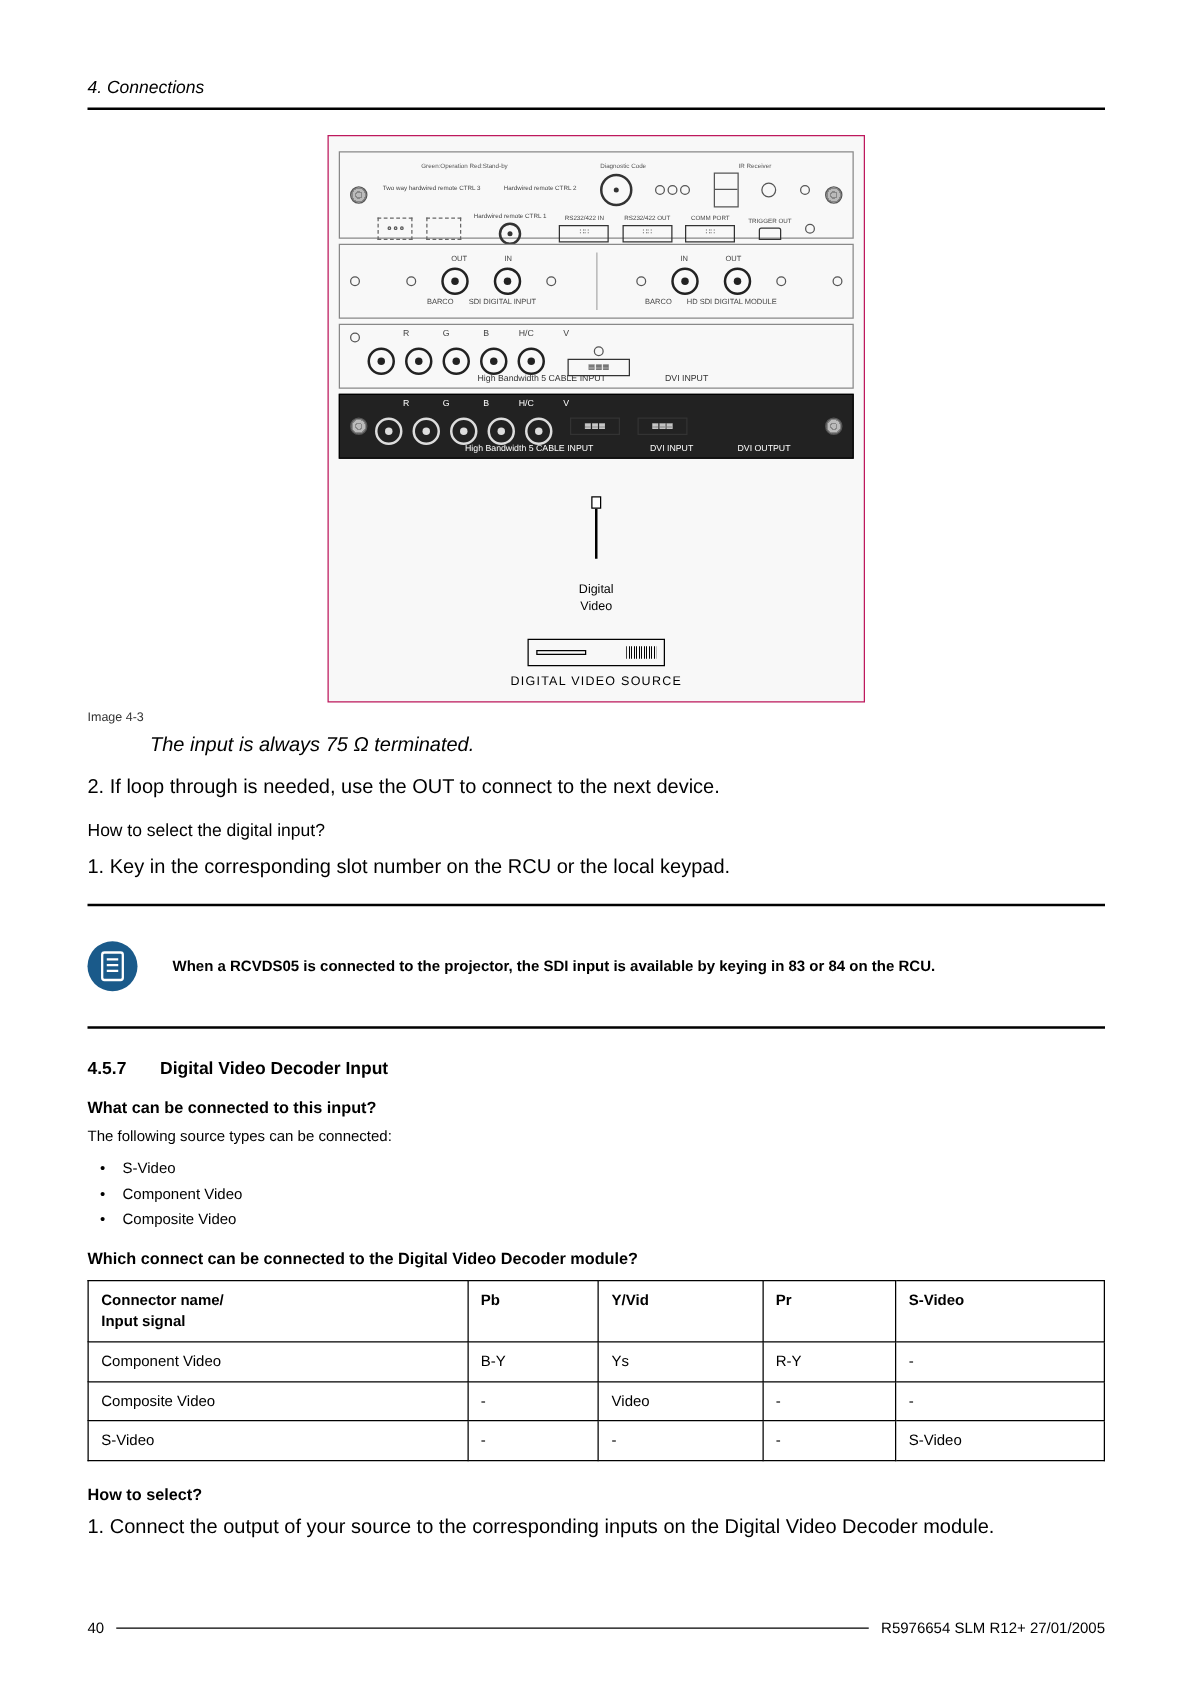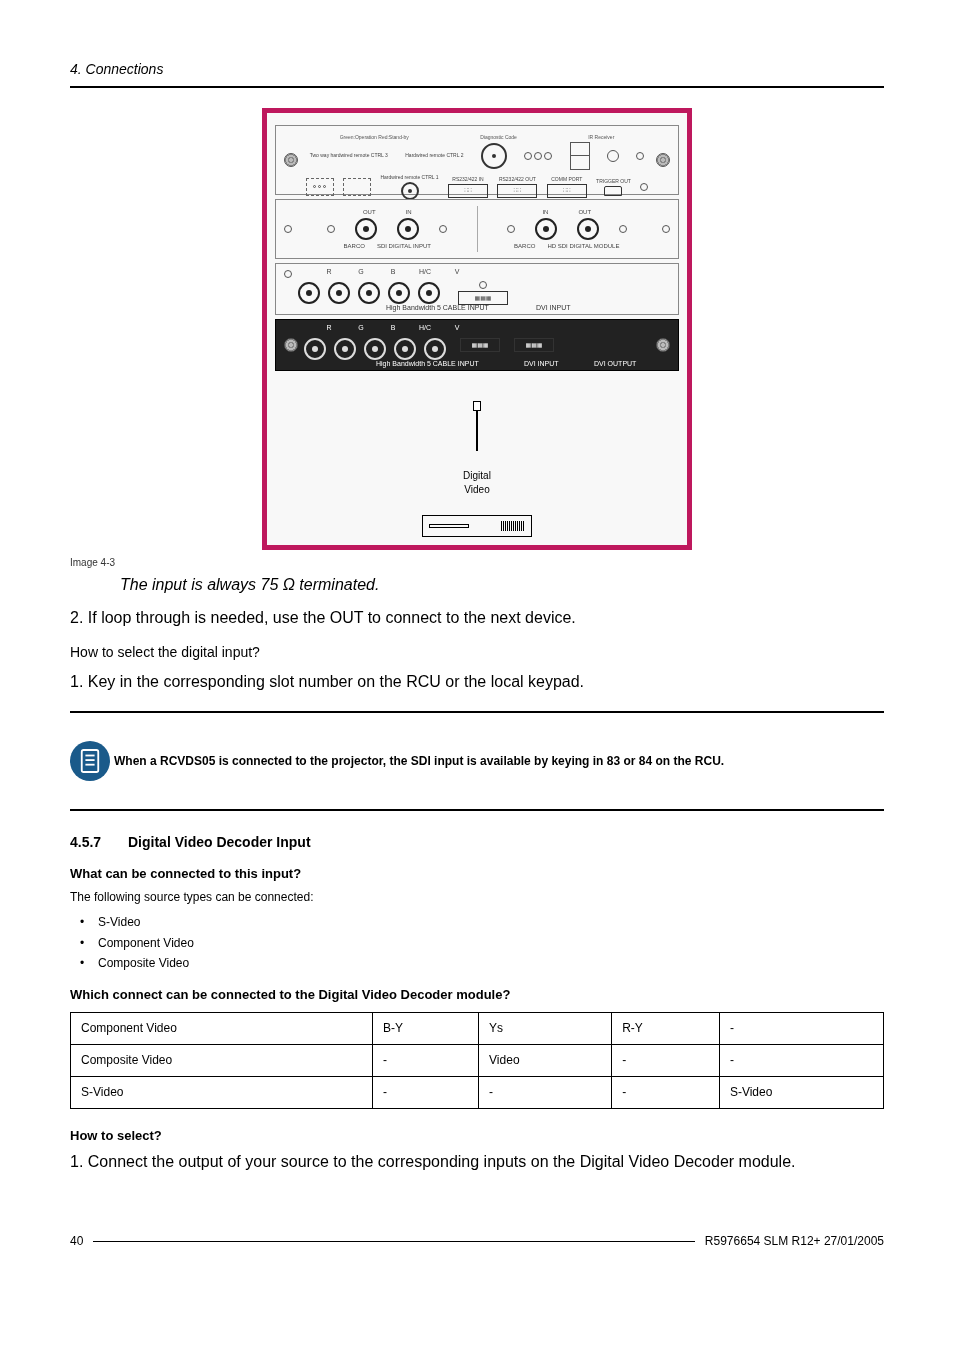--- a/index.html
+++ b/index.html
@@ -1,19 +1,19 @@
 <!DOCTYPE html>
 <html><head>
 <meta charset="utf-8">
 <style>
   * { box-sizing: border-box; margin: 0; padding: 0; }
   body { font-family: Arial, Helvetica, sans-serif; background: #fff; color: #000; width: 954px; margin: 0 auto; padding: 60px 70px 40px 70px; font-size: 12px; line-height: 1.4; }
   .header-section { font-style: italic; font-size: 14px; padding-bottom: 6px; border-bottom: 2px solid #000; margin-bottom: 20px; }
   .diagram-wrap { text-align: center; margin: 0 auto 6px auto; }
-  .diagram { display: inline-block; border: 5px solid #be185d; background: #f8f8f8; padding: 8px; width: 430px; }
+  .diagram { display: inline-block; border: 1px solid #be185d; background: #f8f8f8; padding: 8px; width: 430px; }
   .rack-row { border: 1px solid #888; margin: 4px 0; padding: 6px 8px; position: relative; min-height: 40px; display: flex; align-items: center; gap: 6px; font-size: 6px; color: #444; }
   .screw { width: 14px; height: 14px; border: 1px solid #555; border-radius: 50%; background: repeating-radial-gradient(circle, #bbb, #bbb 2px, #888 2px, #888 3px); flex-shrink: 0; }
   .hole { width: 8px; height: 8px; border: 1px solid #555; border-radius: 50%; }
   .knob { width: 18px; height: 18px; border: 2px solid #333; border-radius: 50%; display: flex; align-items: center; justify-content: center; }
   .knob .dot { width: 4px; height: 4px; background: #333; border-radius: 50%; }
   .bnc { width: 22px; height: 22px; border: 2px solid #222; border-radius: 50%; position: relative; display: flex; align-items: center; justify-content: center; }
   .bnc::after { content: ""; width: 6px; height: 6px; background: #222; border-radius: 50%; }
   .port-box { border: 1px solid #333; padding: 2px 4px; font-size: 6px; min-width: 40px; height: 14px; display: flex; align-items: center; justify-content: center; }
   .row-label { position: absolute; bottom: 2px; left: 50%; transform: translateX(-50%); font-size: 7px; color: #333; white-space: nowrap; }
   .top-labels { position: absolute; top: 2px; left: 0; right: 0; display: flex; justify-content: space-around; font-size: 5px; color: #555; }
@@ -27,21 +27,21 @@
   .dvd-label-mid { font-size: 10px; margin: 18px 0; }
   .dvd-box { width: 110px; height: 22px; border: 1px solid #000; margin: 0 auto; display: flex; align-items: center; justify-content: space-between; padding: 2px 6px; }
   .dvd-slot { width: 40px; height: 4px; border: 1px solid #000; }
   .dvd-grill { width: 24px; height: 10px; background: repeating-linear-gradient(90deg, #000, #000 1px, transparent 1px, transparent 2px); }
   .dvd-caption { font-size: 10px; letter-spacing: 1px; margin-top: 6px; }
   .img-caption { font-size: 10px; color: #333; margin-top: 4px; }
   .note-italic { font-style: italic; margin: 4px 0 10px 50px; font-size: 16px; }
   .num-item { margin: 4px 0 14px 0; font-size: 16px; }
   .h-bold { font-weight: normal; font-size: 14px; margin: 14px 0 8px 0; }
   .rule { border-top: 2px solid #000; margin: 18px 0; }
-  .note-block { display: flex; align-items: center; gap: 4px; padding: 10px 0; }
+  .note-block { display: flex; align-items: center; gap: 28px; padding: 10px 0; }
   .note-icon { width: 40px; height: 40px; border-radius: 50%; background: #1a5a8a; display: flex; align-items: center; justify-content: center; flex-shrink: 0; }
   .note-icon svg { width: 22px; height: 26px; }
   .note-text { font-weight: bold; font-size: 12px; }
   .sec-row { display: flex; gap: 18px; margin: 22px 0 10px 0; }
   .sec-num { font-weight: bold; font-size: 14px; min-width: 40px; }
   .sec-title { font-weight: bold; font-size: 14px; }
   .sub-h { font-weight: bold; font-size: 13px; margin: 12px 0 6px 0; }
   .body-p { font-size: 12px; margin: 4px 0 6px 0; }
   ul.bullets { list-style: none; padding: 0; margin: 2px 0 10px 0; }
   ul.bullets li { font-size: 12px; padding: 2px 0 2px 28px; position: relative; }
@@ -224,20 +224,21 @@
     
     <div class="dvd">
       <div class="dvd-cable-plug"></div>
       <div class="dvd-cable"></div>
       <div class="dvd-label-mid" style="white-space:pre-line;">Digital
 Video</div>
       <div class="dvd-box">
         <div class="dvd-slot"></div>
         <div class="dvd-grill"></div>
       </div>
+      <div class="dvd-caption">DIGITAL VIDEO SOURCE</div>
     </div>
 
   </div>
 </div>
 
 <div class="img-caption">Image 4-3</div>
 <div class="note-italic">The input is always 75 Ω terminated.</div>
 
 <div class="num-item">2. If loop through is needed, use the OUT to connect to the next device.</div>
 
@@ -268,20 +269,28 @@
 <ul class="bullets">
   <li>S-Video</li>
   <li>Component Video</li>
   <li>Composite Video</li>
 </ul>
 
 <div class="sub-h">Which connect can be connected to the Digital Video Decoder module?</div>
 
 <table class="sig">
   <tbody>
+      <tr>
+    <th style="white-space:pre-line;">Connector name/
+Input signal</th>
+    <th>Pb</th>
+    <th>Y/Vid</th>
+    <th>Pr</th>
+    <th>S-Video</th>
+  </tr>
   <tr>
     <td>Component Video</td>
     <td>B-Y</td>
     <td>Ys</td>
     <td>R-Y</td>
     <td>-</td>
   </tr>
   <tr>
     <td>Composite Video</td>
     <td>-</td>

